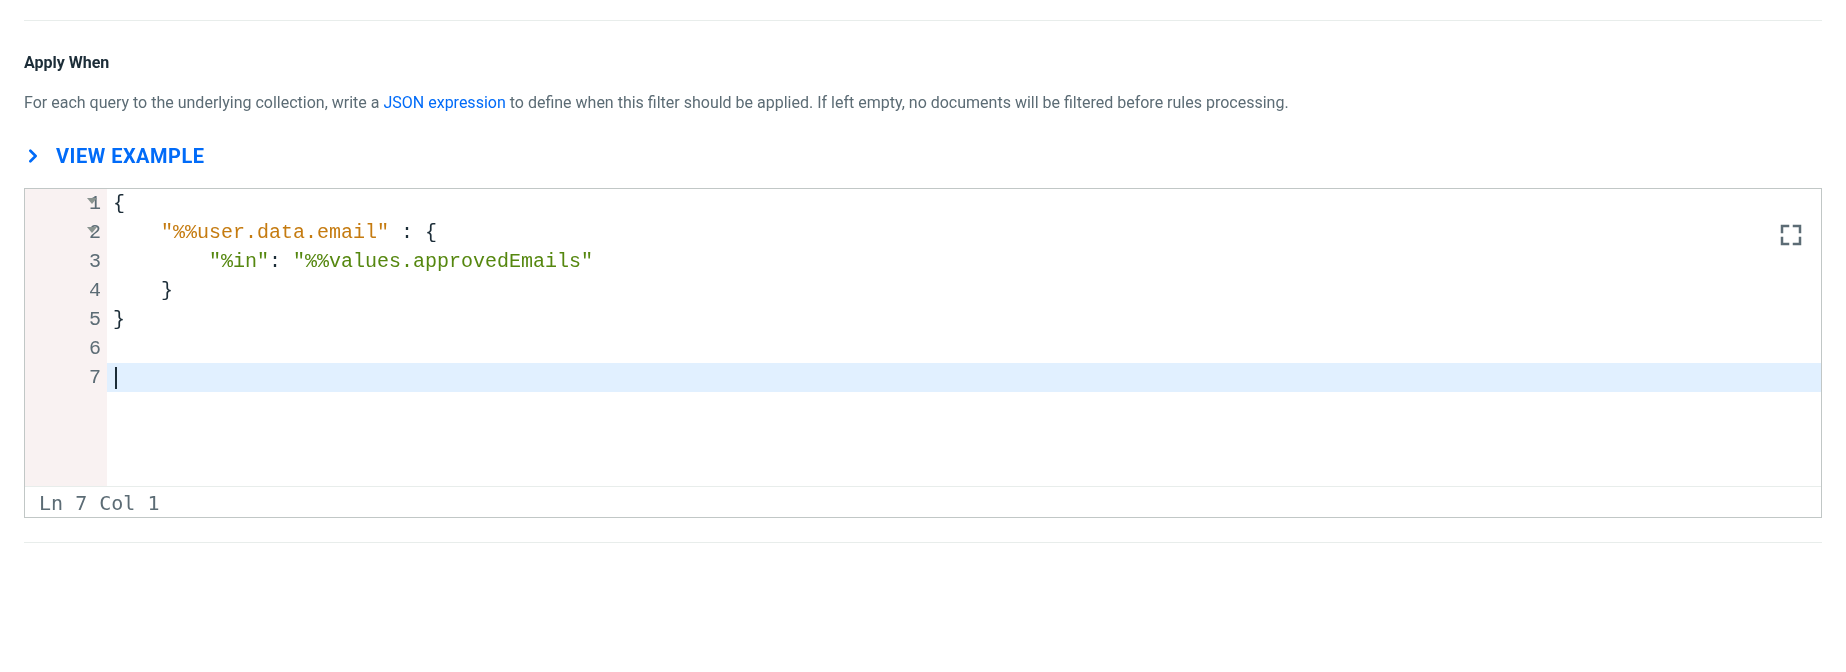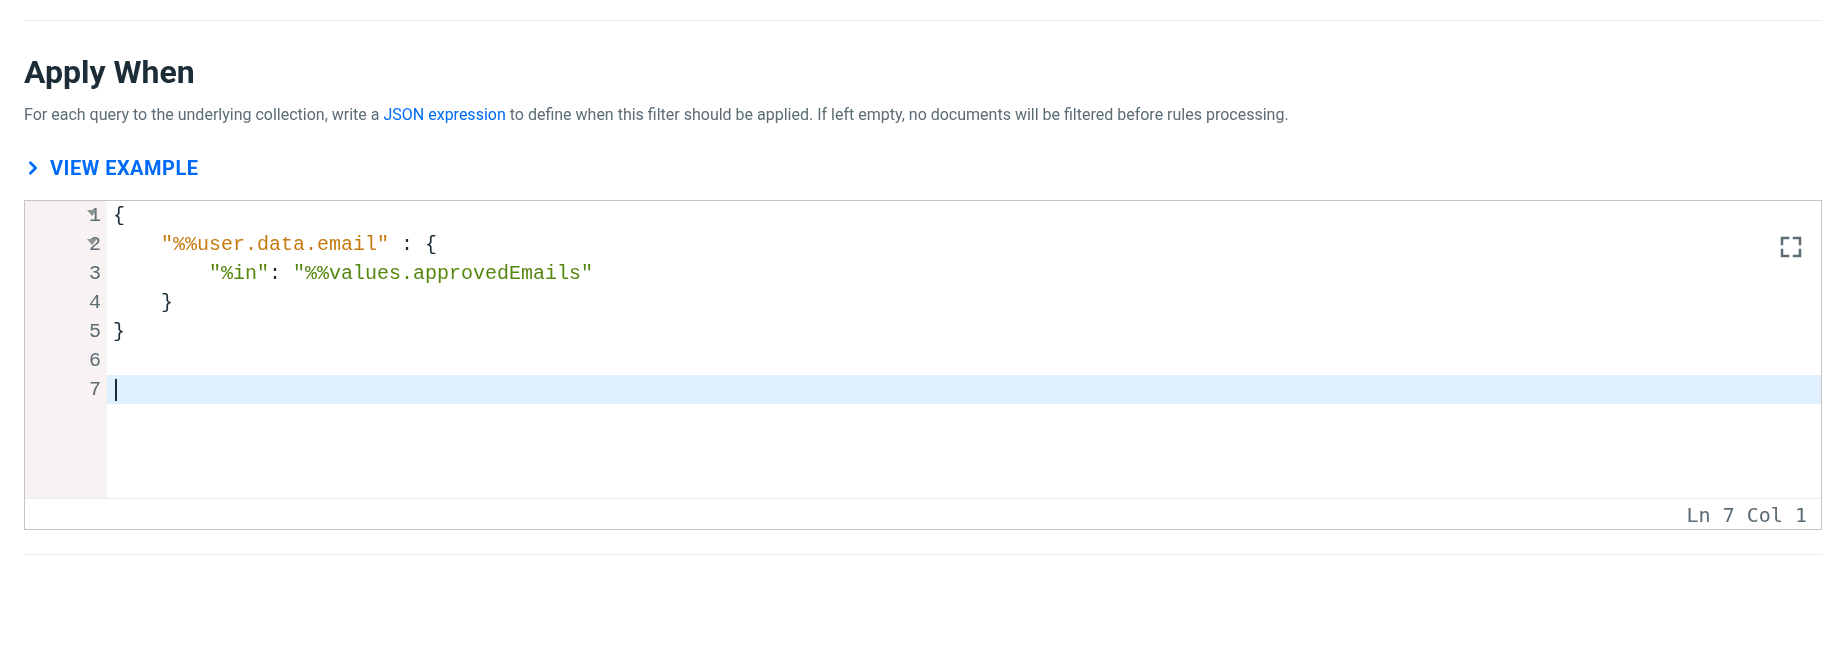--- a/index.html
+++ b/index.html
@@ -13,39 +13,39 @@
     border: none;
     border-top: 1px solid #e8edeb;
     margin: 0 0 32px 0;
   }
   .divider-bottom {
     border: none;
     border-top: 1px solid #e8edeb;
     margin: 24px 0 0 0;
   }
   .section-title {
-    font-size: 32px;
+    font-size: 16px;
     font-weight: 700;
     color: #1c2d38;
-    margin-bottom: 12px;
+    margin-bottom: 19px;
   }
   .section-desc {
     font-size: 16px;
     line-height: 1.55;
     color: #5c6c75;
     margin-bottom: 28px;
   }
   .section-desc a {
     color: #016bf8;
     text-decoration: none;
   }
   .view-example {
     display: inline-flex;
     align-items: center;
-    gap: 10px;
+    gap: 16px;
     color: #016bf8;
     font-weight: 700;
     font-size: 20px;
     letter-spacing: 0.5px;
     cursor: pointer;
     margin-bottom: 20px;
     margin-left: 2px;
   }
   .view-example .chev {
     width: 14px;
@@ -126,21 +126,20 @@
     top: 34px;
     right: 18px;
     width: 24px;
     height: 24px;
     cursor: pointer;
     color: #5c6c75;
   }
   .editor-status {
     border-top: 1px solid #e8edeb;
     background: #fff;
-    text-align: right;
     padding: 4px 14px 2px 14px;
     font-family: "SFMono-Regular", Consolas, monospace;
     font-size: 20px;
     color: #5c6c75;
     white-space: pre;
   }
 </style>
 </head>
 <body>
 

